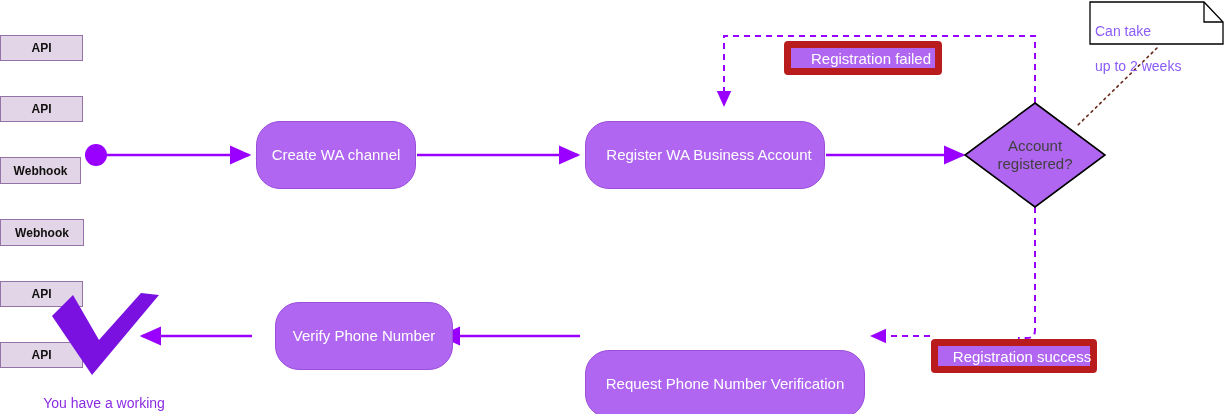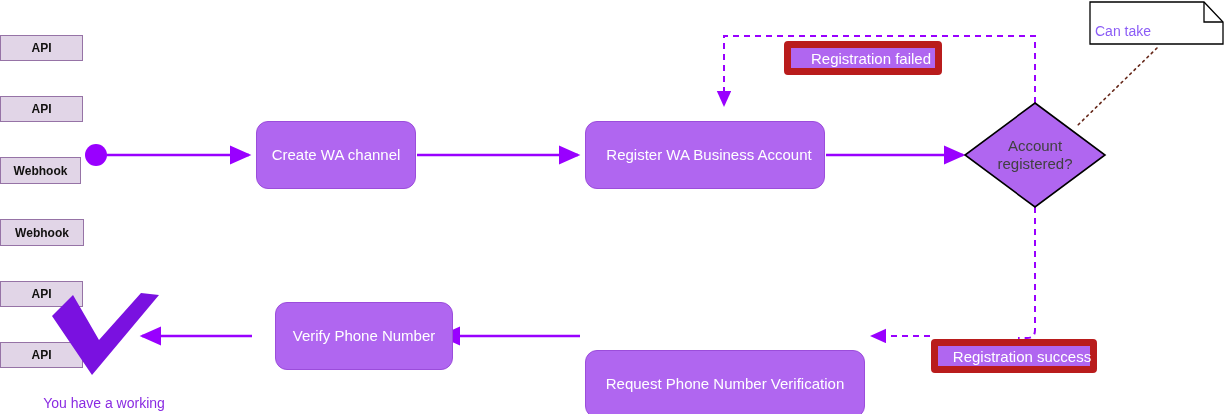--- a/index.html
+++ b/index.html
@@ -21,21 +21,21 @@
     height: 414px;
   }
   .node {
     position: absolute;
     box-sizing: border-box;
   }
   
   .proc {
     background: #b066f0;
     border: 1px solid #9b4ddb;
-    border-radius: 12px;
+    border-radius: 24px;
     color: #ffffff;
     font-size: 15px;
     display: flex;
     align-items: center;
     justify-content: center;
     text-align: center;
     line-height: 1.15;
     white-space: nowrap;
   }
   
@@ -173,18 +173,19 @@
 <div class="node evt" style="left:931px; top:339px; width:166px; height:34px;">Registration success</div>
 
 <div class="tag" style="left:588px; top:279px; width:81px; height:24px;">API</div>
 <div class="node proc" style="left:585px; top:302px; width:280px; height:68px;margin-top:48px;">Request Phone Number Verification</div>
 
 <div class="tag" style="left:259px; top:279px; width:81px; height:24px;">API</div>
 <div class="node proc" style="left:256px; top:302px; width:178px; height:68px;margin-left:19px;">Verify Phone Number</div>
 
 <div class="note" style="left:1090px; top:2px; width:133px; height:42px; background:transparent; border:none;">
   <span class="note-line">Can take</span>
+  <span class="note-line">up to 2 weeks</span>
 </div>
 
 <div class="caption" style="left:0px; top:377px; width:208px;">
   <span>You have a working</span>
   
 </div>
 
 </body></html>

